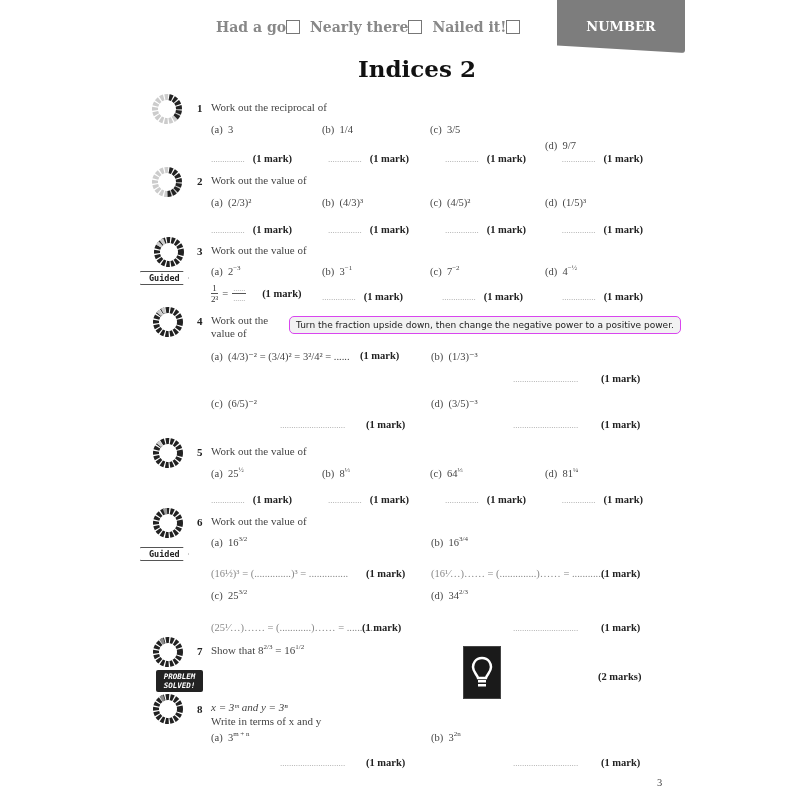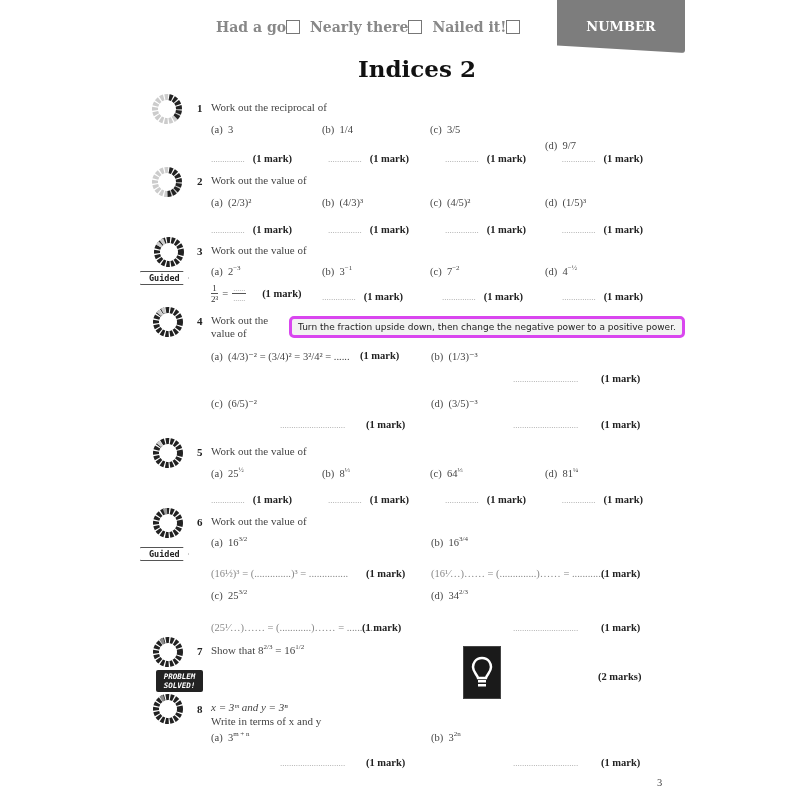--- a/index.html
+++ b/index.html
@@ -10,21 +10,21 @@
   .tab{background:#7d7d7d;color:#fff;font-family:"DejaVu Serif",serif;font-weight:bold;font-size:13px;display:flex;align-items:center;justify-content:center;clip-path:polygon(0 0,100% 0,100% 100%,0 86%);border-radius:0 0 3px 3px;}
   .title{font-family:"DejaVu Serif",serif;font-weight:bold;font-size:23px;color:#111;}
   .qn{font-weight:bold;font-size:11px;color:#222;}
   .qt{font-size:11px;color:#444;}
   .part{font-size:10.5px;color:#444;}
   .mark{font-weight:bold;font-size:10.5px;color:#222;}
   .dots{font-size:9px;color:#999;letter-spacing:0px;}
   sup{font-size:7px;}
   .guided{font-family:"DejaVu Sans Mono",monospace;font-weight:bold;font-size:8.5px;color:#222;border:1px solid #555;background:#fff;padding:1px 8px 1px 8px;clip-path:polygon(0 0,88% 0,100% 50%,88% 100%,0 100%,8% 50%);}
   .ps{background:#222;color:#fff;font-family:"DejaVu Sans Mono",monospace;font-weight:bold;font-size:7.5px;text-align:center;line-height:9px;padding:2px 3px;border-radius:2px;}
-  .hint{font-family:"DejaVu Sans",sans-serif;font-size:9px;color:#222;border:3px solid #d946ef;background:#f2f2f2;border-radius:5px;padding:3px 6px;}
+  .hint{font-family:"DejaVu Sans",sans-serif;font-size:9px;color:#222;border:1px solid #d946ef;background:#f2f2f2;border-radius:5px;padding:3px 6px;}
   .tipbox{display:flex;border:1px solid #444;}
   .tiptext{font-family:"DejaVu Sans",sans-serif;font-size:8.2px;color:#333;line-height:11px;padding:3px 4px;width:88px;}
   .tipicon{width:36px;background:#1a1a1a;display:flex;align-items:center;justify-content:center;}
   .frac{display:inline-flex;flex-direction:column;align-items:center;font-size:7px;line-height:7px;vertical-align:middle;}
   .frac .n{border-bottom:0.6px solid #555;padding:0 1px;}
 </style>
 </head>
 <body>
 
 <div class="abs hdr" style="left:216px;top:19px;">

